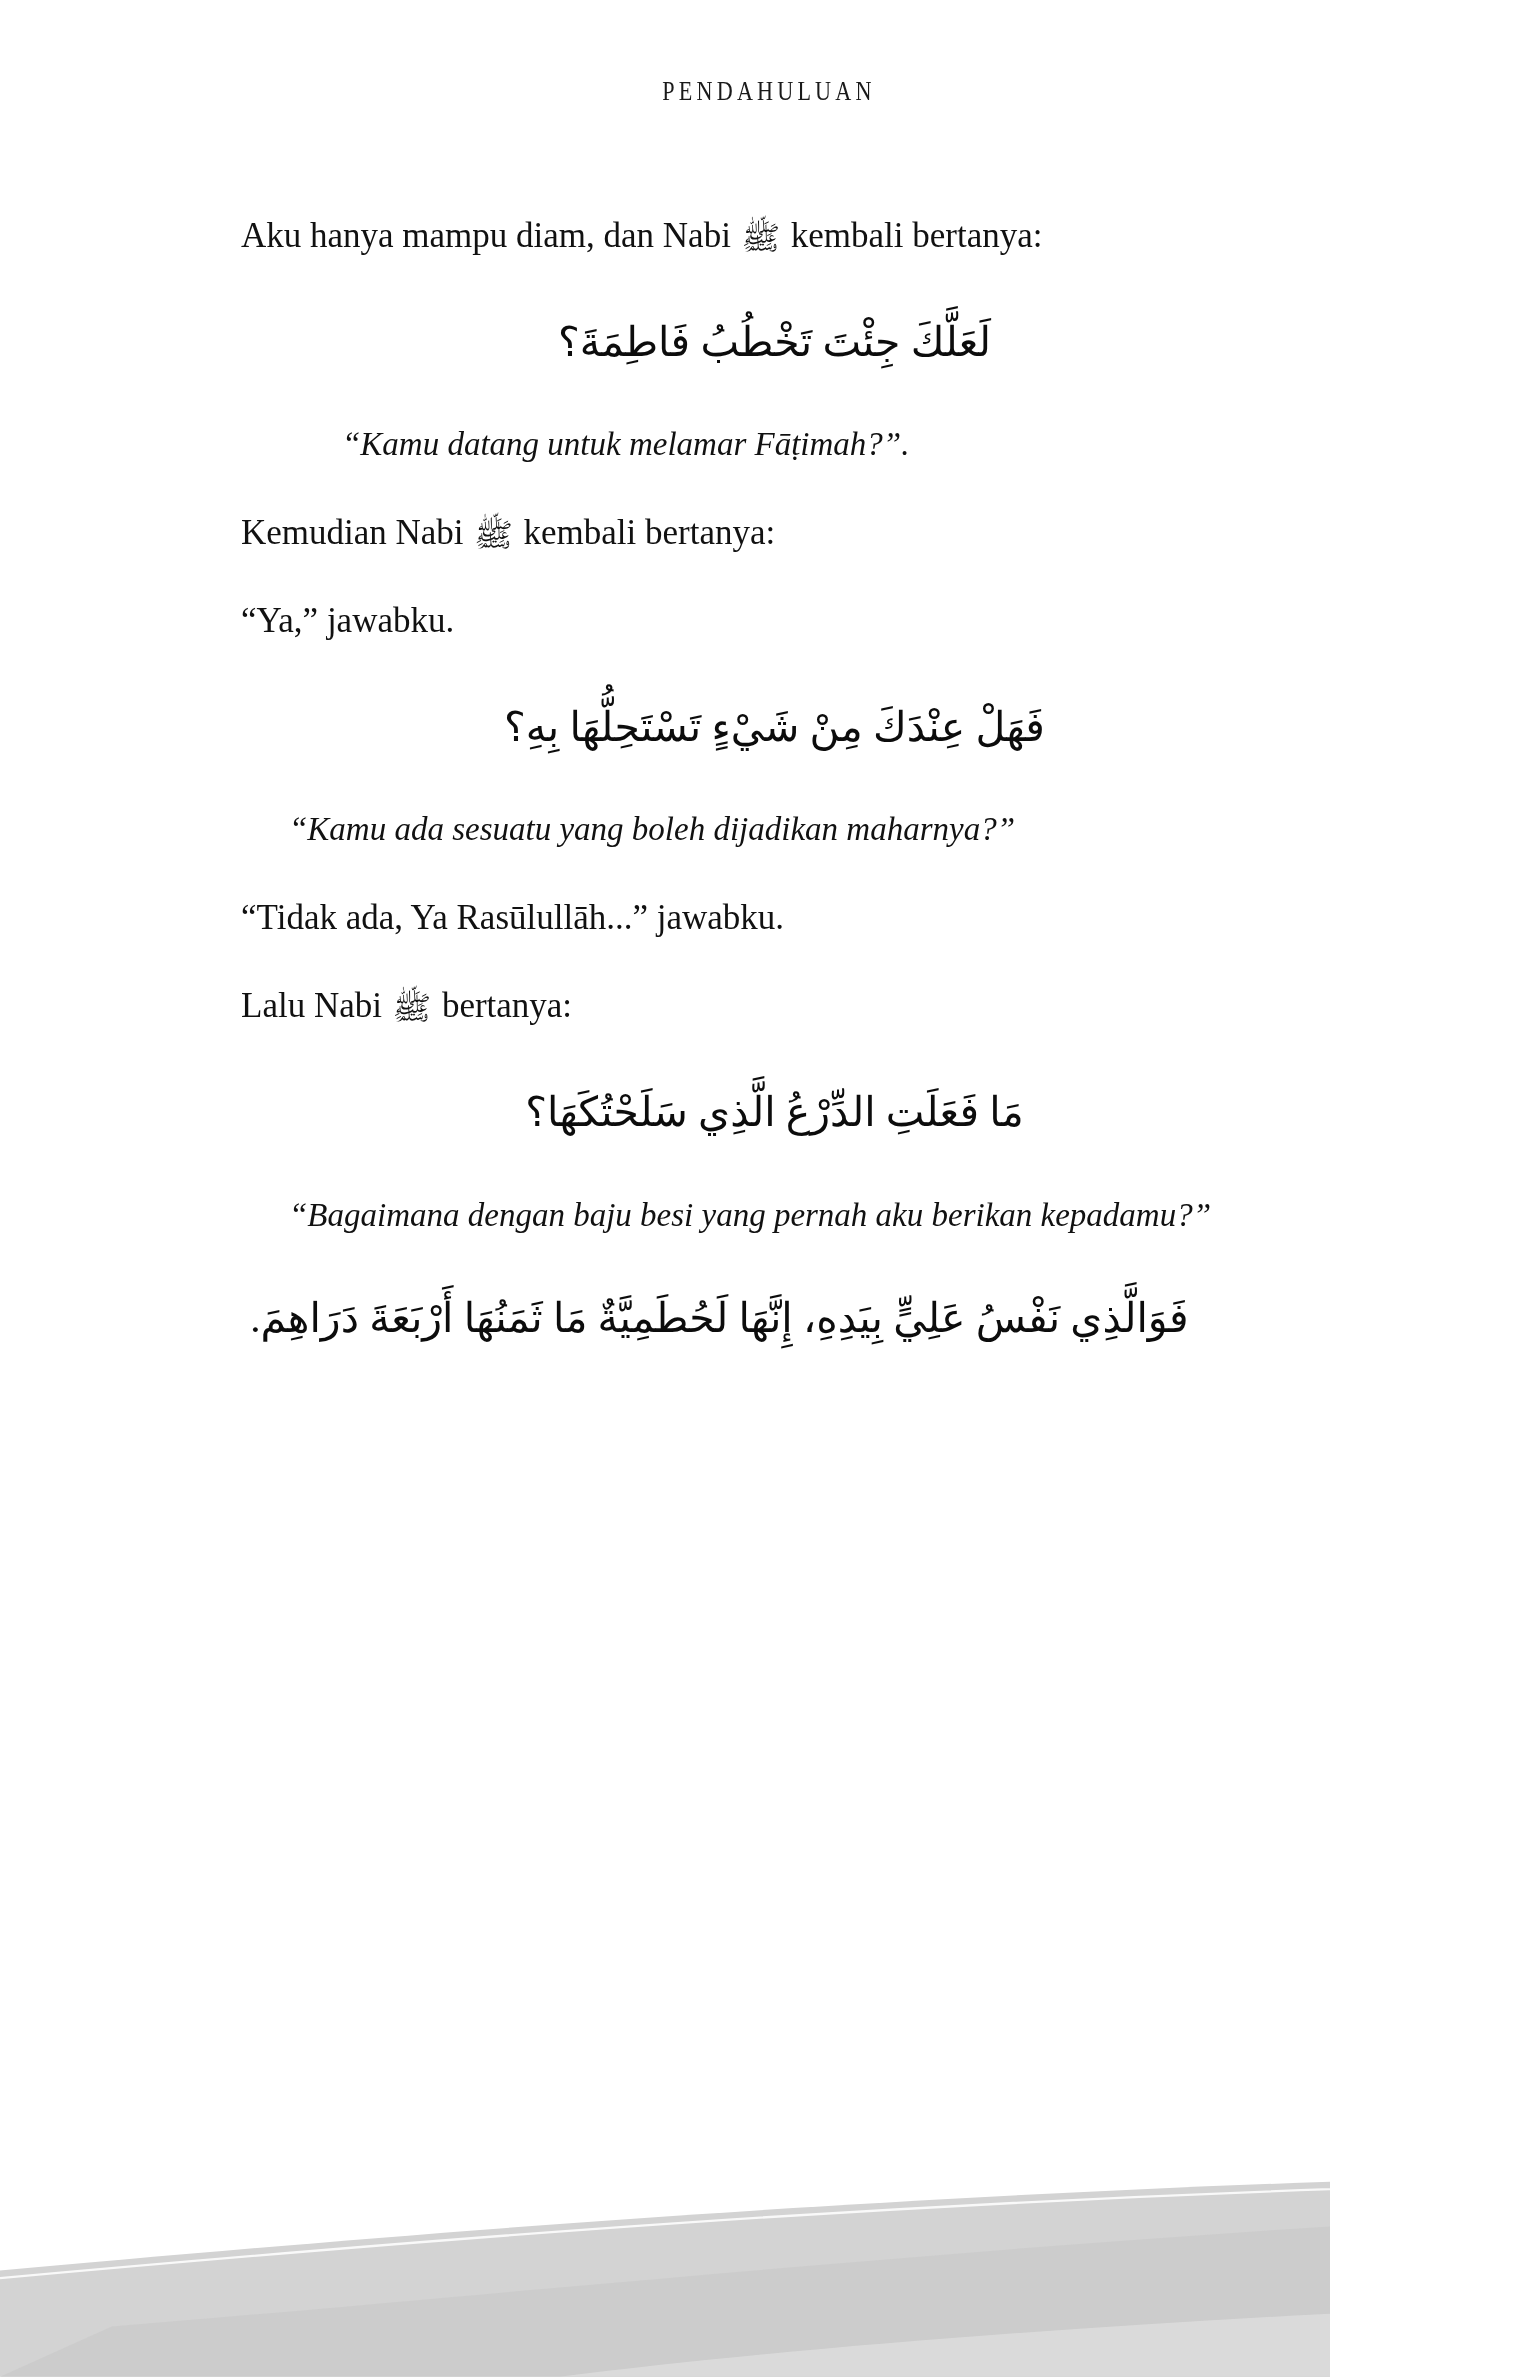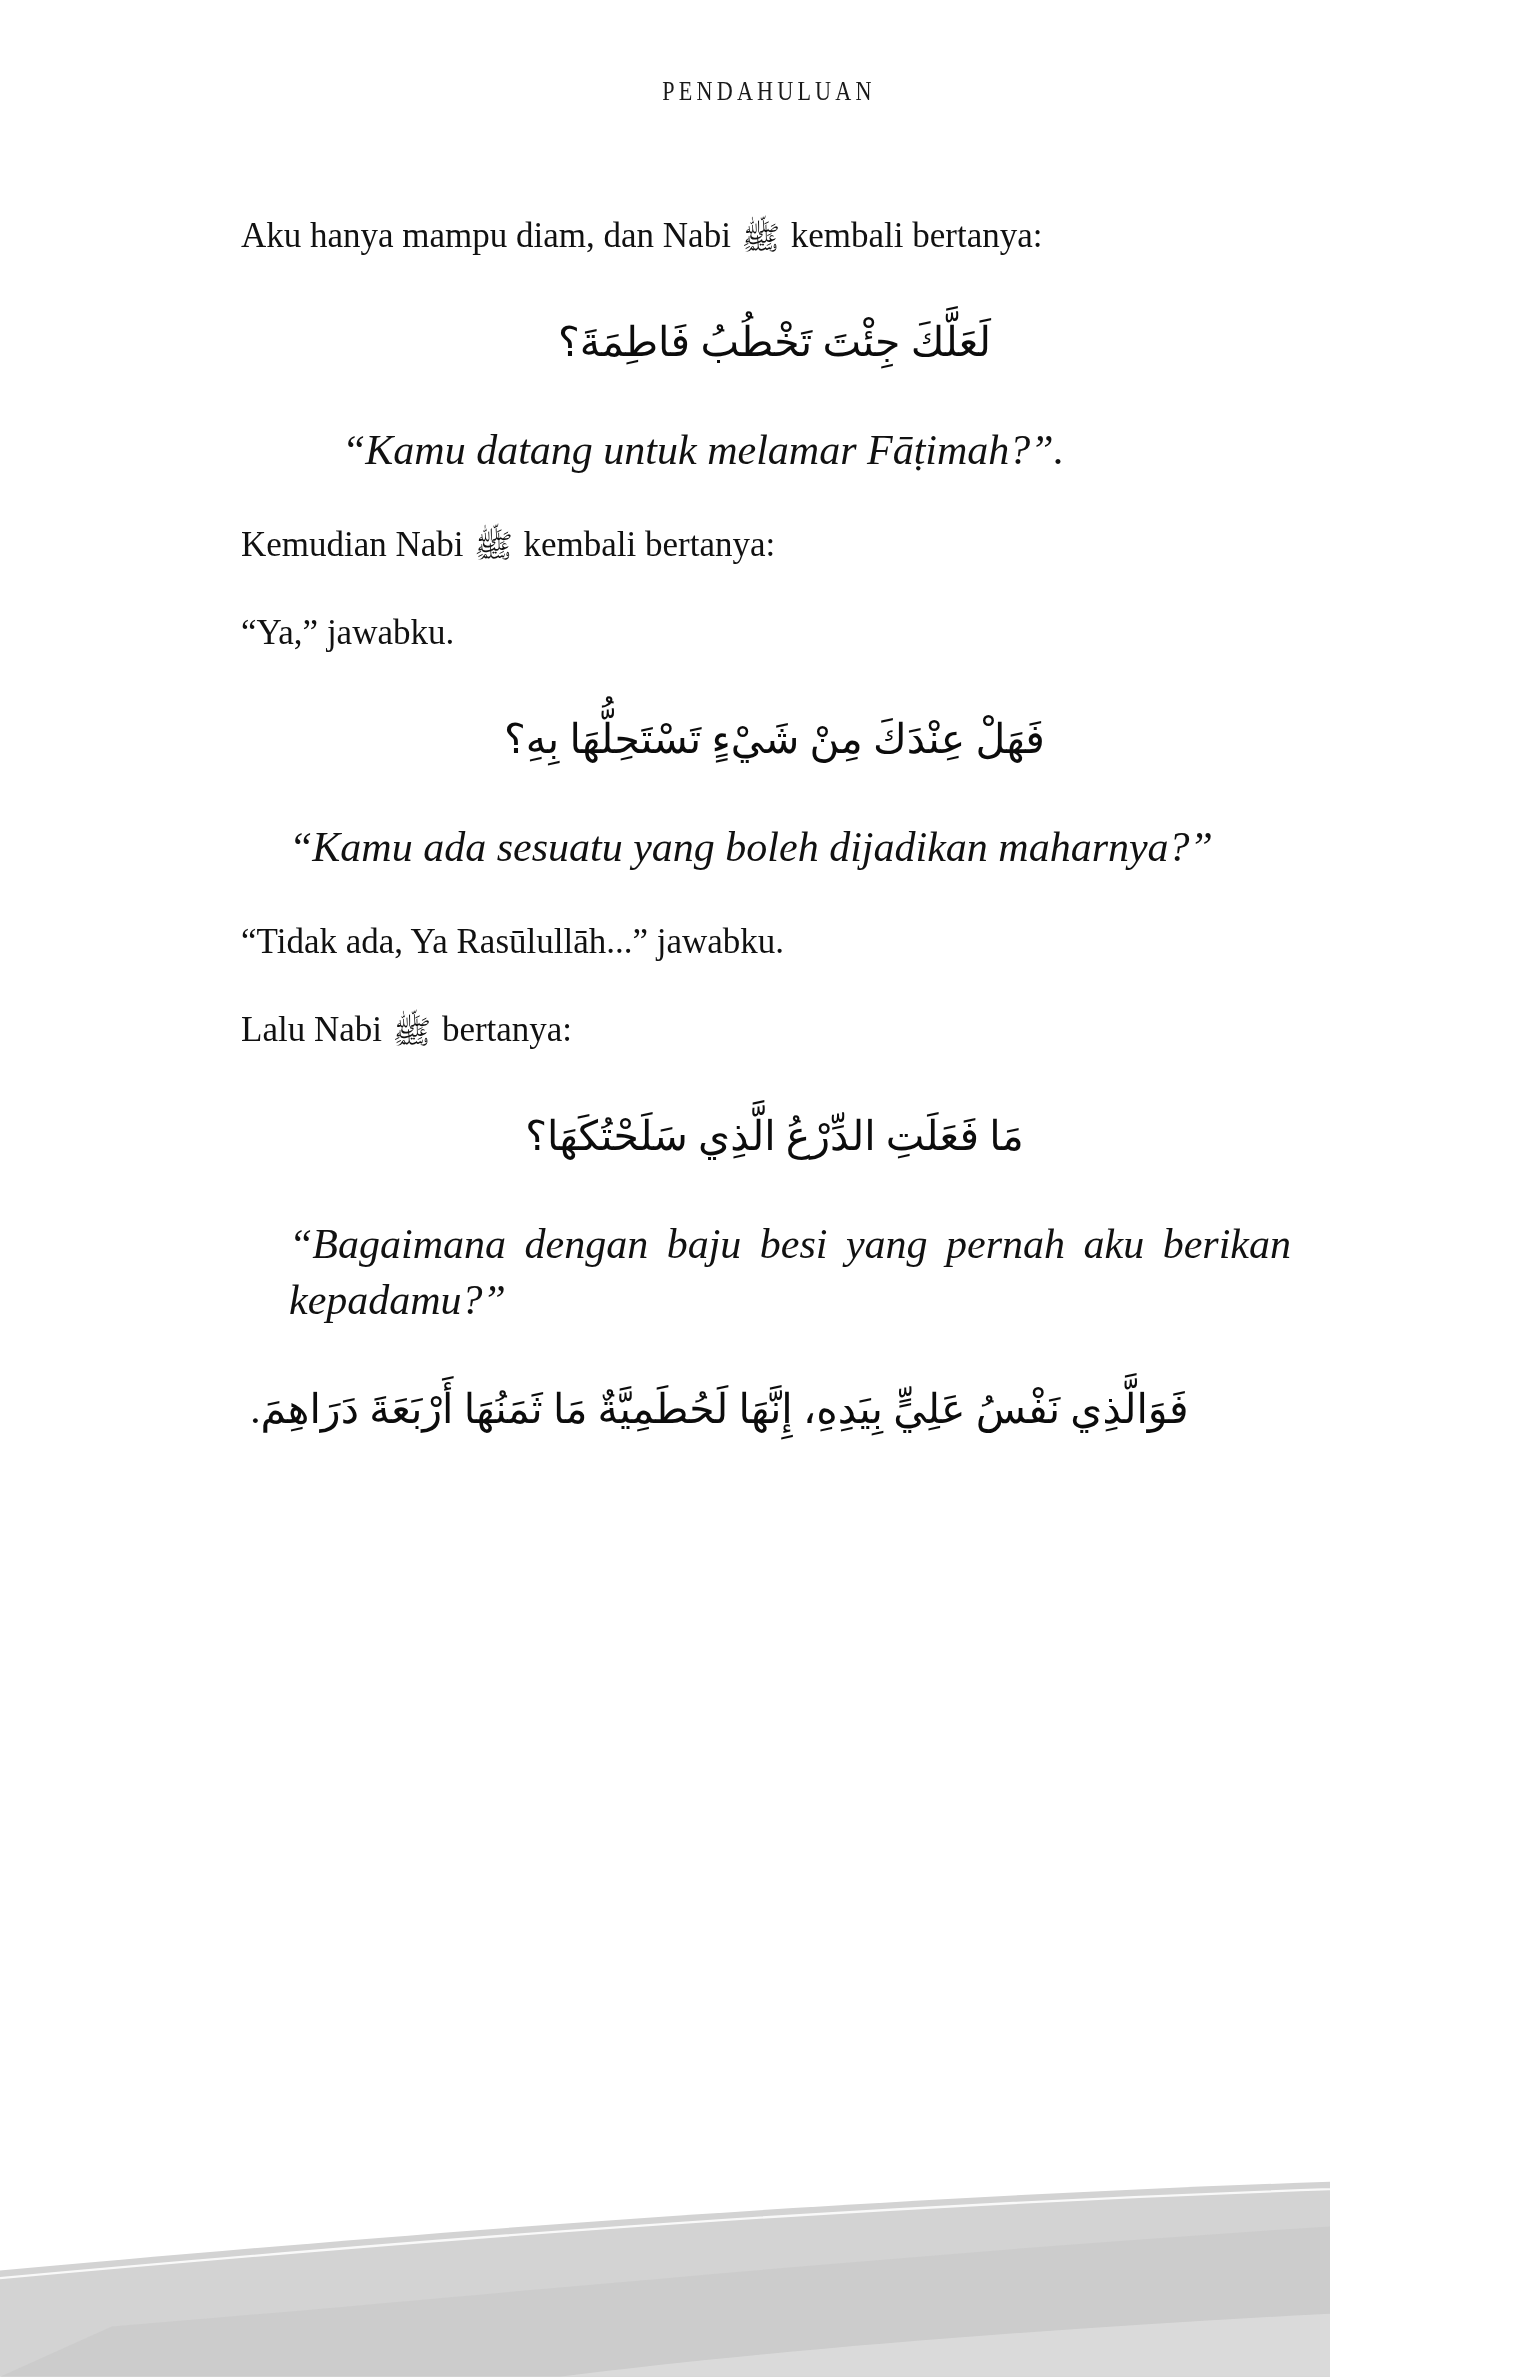--- a/index.html
+++ b/index.html
@@ -98,21 +98,21 @@
     text-align: left;
     direction: rtl;
     unicode-bidi: normal;
     margin: 48px 0 45px 0;
     padding-left: 9.3px;
   }
 
   
   .trans {
     font-style: italic;
-    font-size: 42px;
+    font-size: 33px;
     line-height: 1.32;
     margin: 0 0 43px 0;
     padding-left: 48px;
     padding-right: 17px;
     text-align: justify;
     text-justify: inter-word;
     color: #111111;
   }
 
   .trans.single {

